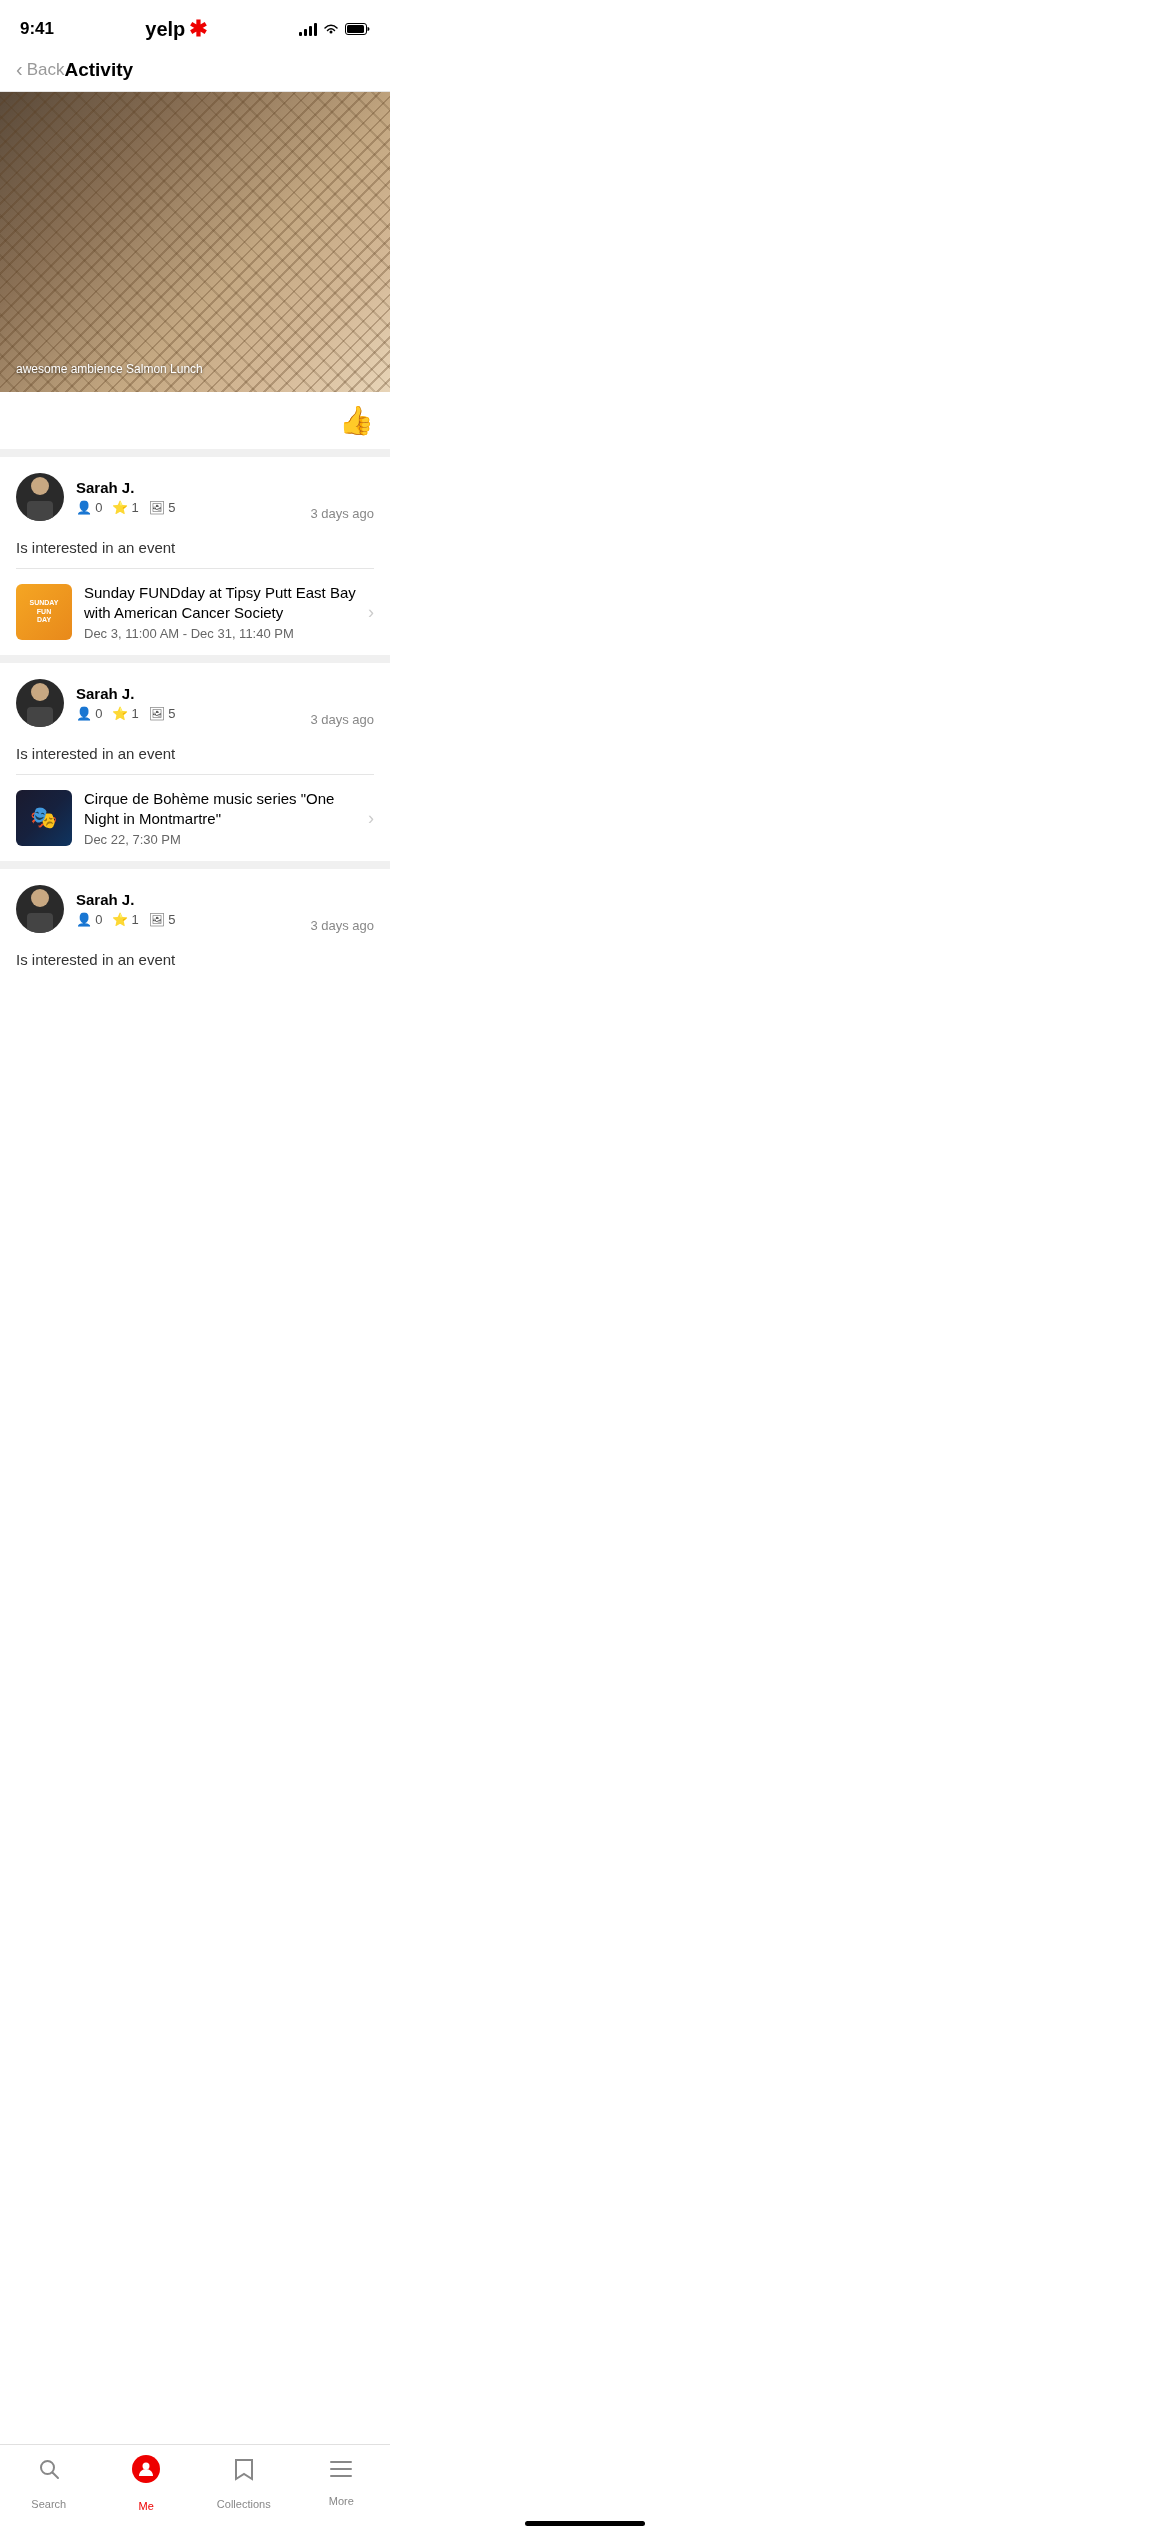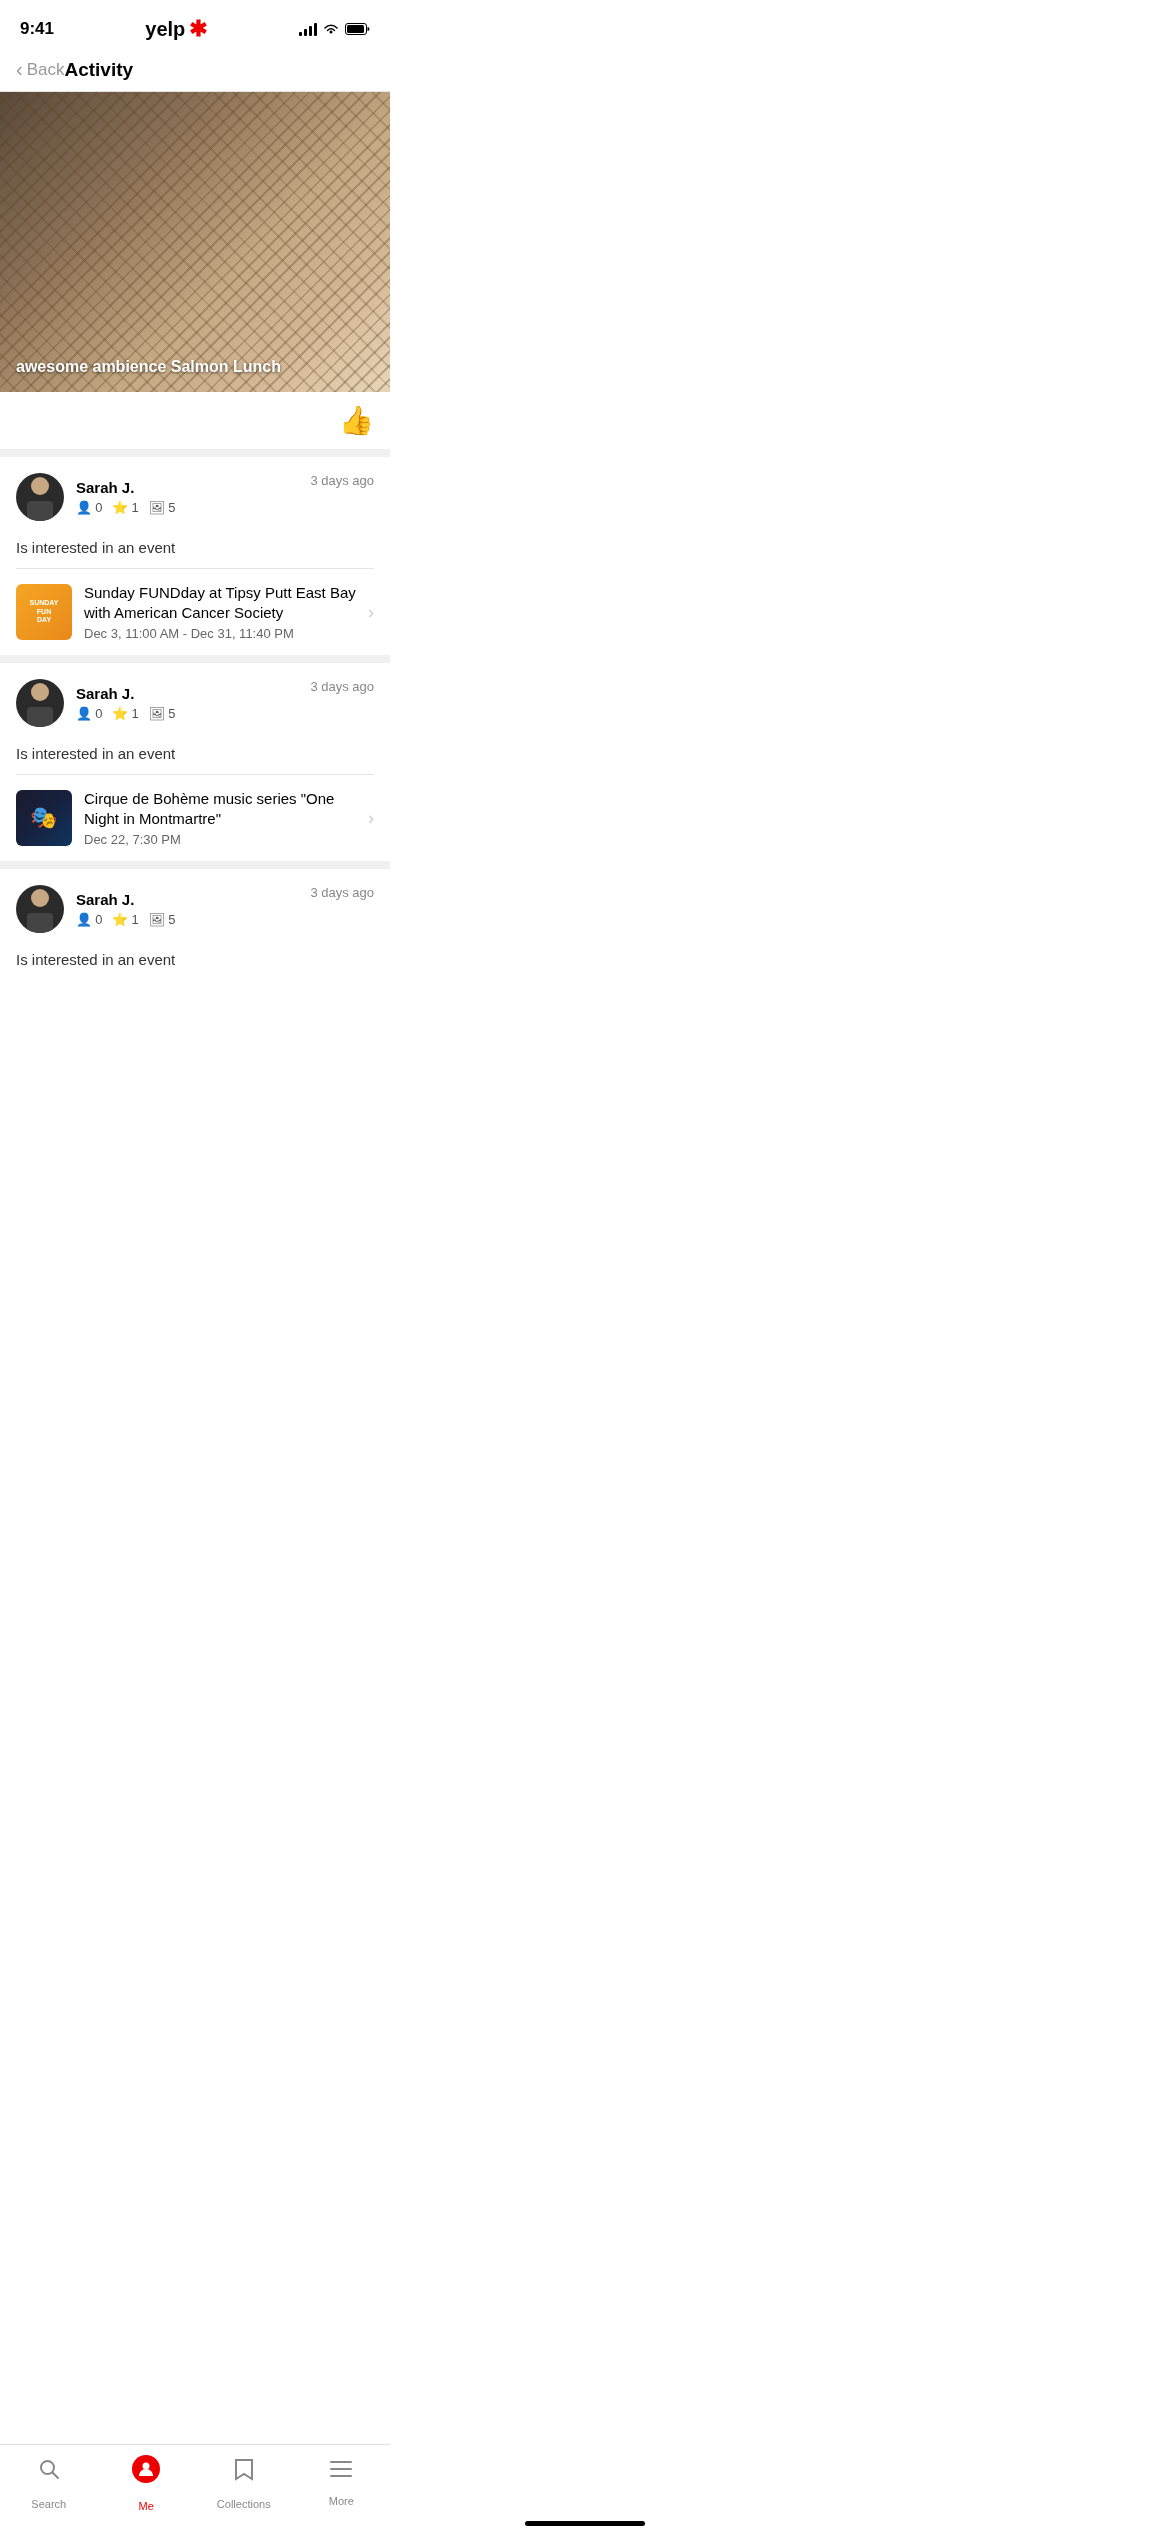--- a/index.html
+++ b/index.html
@@ -110,22 +110,22 @@
           transparent 12px,
           rgba(80,55,25,0.2) 12px,
           rgba(80,55,25,0.2) 14px
         );
     }
     .hero-caption {
       position: absolute;
       bottom: 16px;
       left: 16px;
       color: #fff;
-      font-size: 16px;
-      font-weight: 700;
+      font-size: 12px;
+      font-weight: 400;
       text-shadow: 0 1px 3px rgba(0,0,0,0.6);
     }
 
     
     .like-area {
       display: flex;
       justify-content: flex-end;
       padding: 12px 16px;
       border-bottom: 8px solid #f0f0f0;
     }
@@ -137,21 +137,21 @@
 
     
     .activity-item {
       background: #fff;
       padding: 16px 16px 0;
       border-bottom: 8px solid #f0f0f0;
     }
     .activity-header {
       display: flex;
       justify-content: space-between;
-      align-items: flex-start;
+      align-items: flex-end;
       margin-bottom: 8px;
     }
     .user-info {
       display: flex;
       align-items: center;
       gap: 12px;
     }
     .avatar {
       width: 48px;
       height: 48px;

